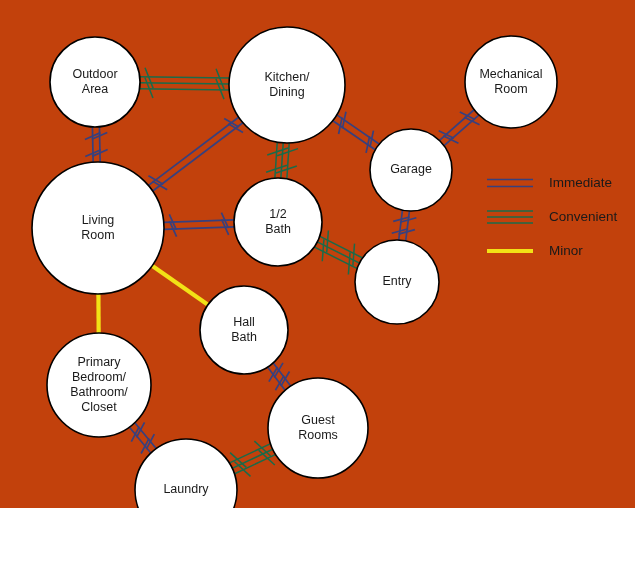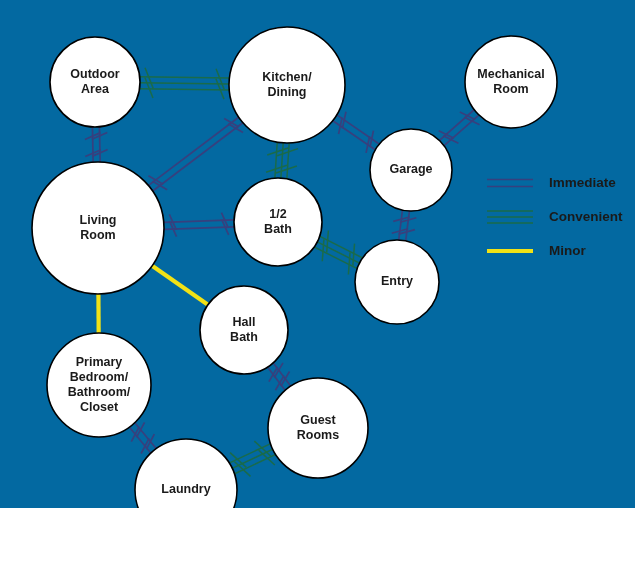--- a/index.html
+++ b/index.html
@@ -8,23 +8,22 @@
     padding: 0;
     background: #ffffff;
   }
   body {
     font-family: "Liberation Sans", sans-serif;
   }
   #canvas-wrap {
     position: relative;
     width: 635px;
     height: 508px;
-    background: #0369a1;
+    background: #c2410c;
     overflow: hidden;
-    font-weight: bold;
   }
   svg#diagram {
     display: block;
     width: 635px;
     height: 578px;
   }
   .node-circle {
     fill: #ffffff;
     stroke: #000000;
     stroke-width: 1.6;

